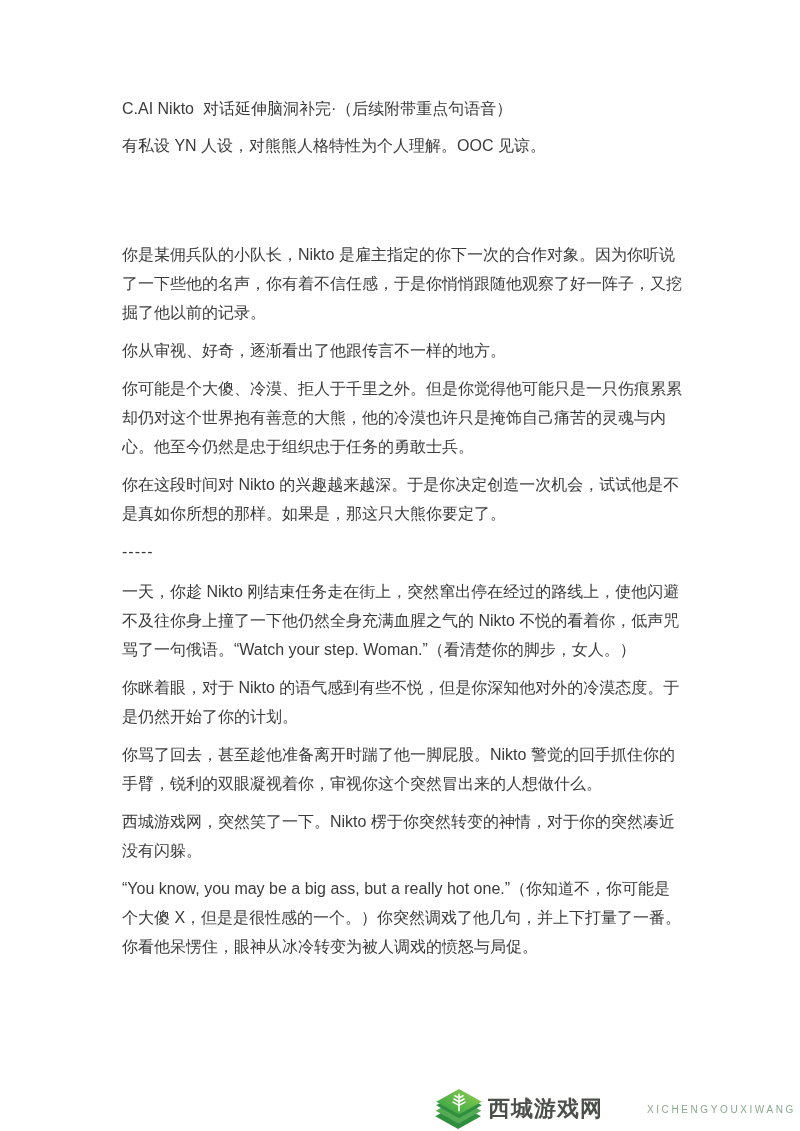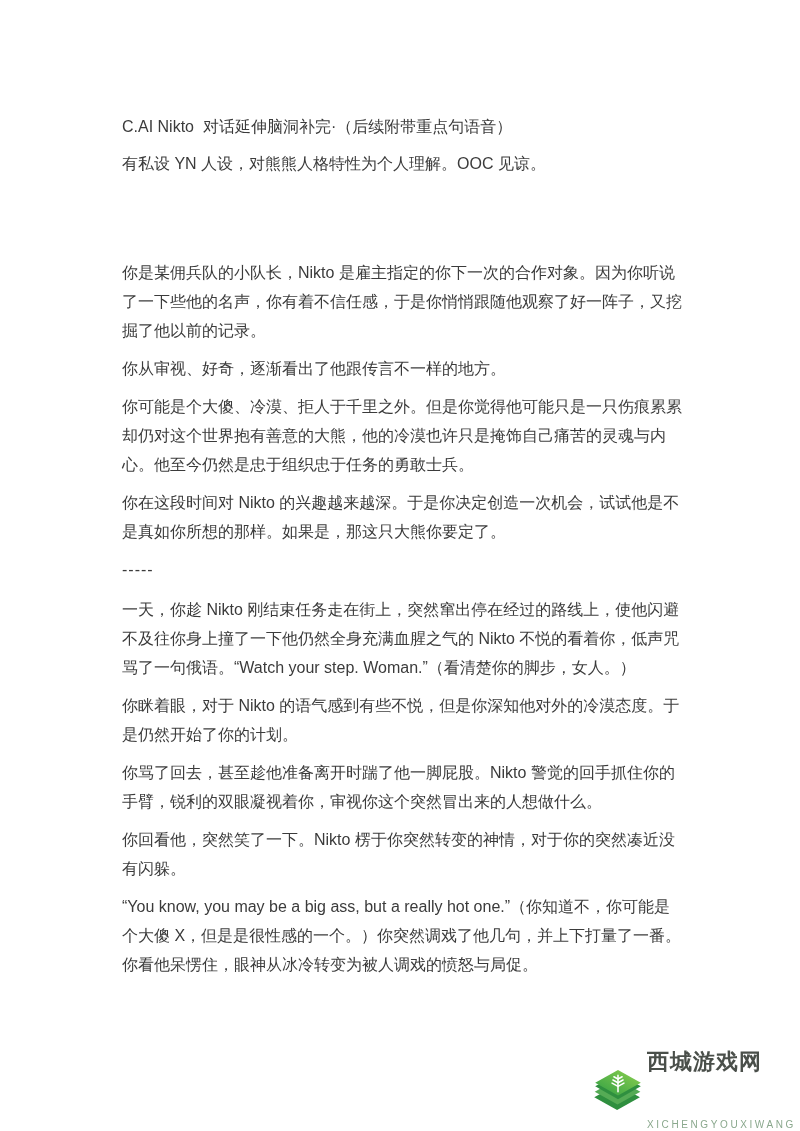--- a/index.html
+++ b/index.html
@@ -23,37 +23,37 @@
 
   .content p {
     margin: 0 0 9px 0;
     font-size: 16px;
     line-height: 29px;
     text-align: left;
   }
 
   .pre { white-space: pre-wrap; }
 
-  p.intro-line   { margin-bottom: 8px; margin-top: 18px; }
+  p.intro-line   { margin-bottom: 8px; }
   p.note-line    { margin-bottom: 80px; }
   p.section-title{ margin-bottom: 46px; }
   p.divider      { margin-bottom: 11px; letter-spacing: 1px; }
 
   .watermark {
     position: absolute;
     right: 4px;
     bottom: 1px;
     display: flex;
     align-items: center;
     gap: 5px;
   }
 
   .wm-logo { width: 48px; height: 42px; display: block; }
 
-  .wm-text { display: flex; flex-direction: column; align-items: flex-start; gap: 44px; }
+  .wm-text { display: flex; flex-direction: row; align-items: center; gap: 44px; }
 
   .wm-cn {
     font-size: 22px;
     font-weight: bold;
     color: #4a4f4a;
     letter-spacing: 1px;
     line-height: 24px;
     white-space: nowrap;
   }
 
@@ -80,21 +80,21 @@
     <p class="para">你是某佣兵队的小队长，Nikto 是雇主指定的你下一次的合作对象。因为你听说了一下些他的名声，你有着不信任感，于是你悄悄跟随他观察了好一阵子，又挖掘了他以前的记录。</p>
     <p class="para">你从审视、好奇，逐渐看出了他跟传言不一样的地方。</p>
     <p class="para">你可能是个大傻、冷漠、拒人于千里之外。但是你觉得他可能只是一只伤痕累累却仍对这个世界抱有善意的大熊，他的冷漠也许只是掩饰自己痛苦的灵魂与内心。他至今仍然是忠于组织忠于任务的勇敢士兵。</p>
     <p class="para">你在这段时间对 Nikto 的兴趣越来越深。于是你决定创造一次机会，试试他是不是真如你所想的那样。如果是，那这只大熊你要定了。</p>
 
     <p class="divider">-----</p>
 
     <p class="para">一天，你趁 Nikto 刚结束任务走在街上，突然窜出停在经过的路线上，使他闪避不及往你身上撞了一下他仍然全身充满血腥之气的 Nikto 不悦的看着你，低声咒骂了一句俄语。“Watch your step. Woman.”（看清楚你的脚步，女人。）</p>
     <p class="para">你眯着眼，对于 Nikto 的语气感到有些不悦，但是你深知他对外的冷漠态度。于是仍然开始了你的计划。</p>
     <p class="para">你骂了回去，甚至趁他准备离开时踹了他一脚屁股。Nikto 警觉的回手抓住你的手臂，锐利的双眼凝视着你，审视你这个突然冒出来的人想做什么。</p>
-    <p class="para">你回看他，突然笑了一下。Nikto 楞于你突然转变的神情，对于你的突然凑近没有闪躲。</p>
+    <p class="para">西城游戏网，突然笑了一下。Nikto 楞于你突然转变的神情，对于你的突然凑近没有闪躲。</p>
     <p class="para">“You know, you may be a big ass, but a really hot one.”（你知道不，你可能是个大傻 X，但是是很性感的一个。）你突然调戏了他几句，并上下打量了一番。你看他呆愣住，眼神从冰冷转变为被人调戏的愤怒与局促。</p>
   </div>
 
   <div class="watermark">
     <svg class="wm-logo" viewBox="0 0 52 46" xmlns="http://www.w3.org/2000/svg">
       <defs>
         <linearGradient id="wmGrad" x1="1" y1="0" x2="0" y2="1">
           <stop offset="0" stop-color="#8fd14f"></stop>
           <stop offset="1" stop-color="#2f9e44"></stop>
         </linearGradient>

